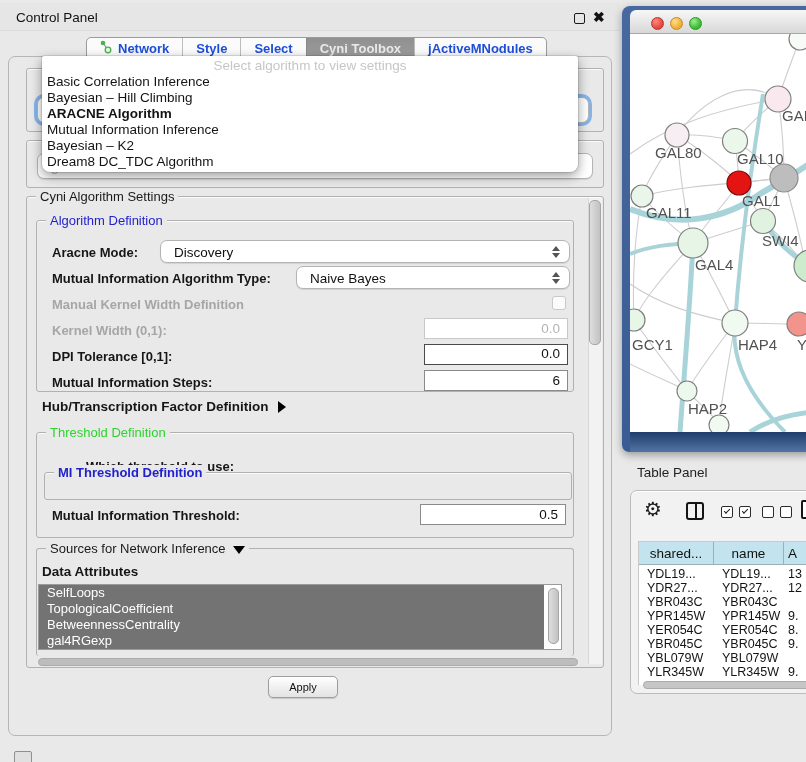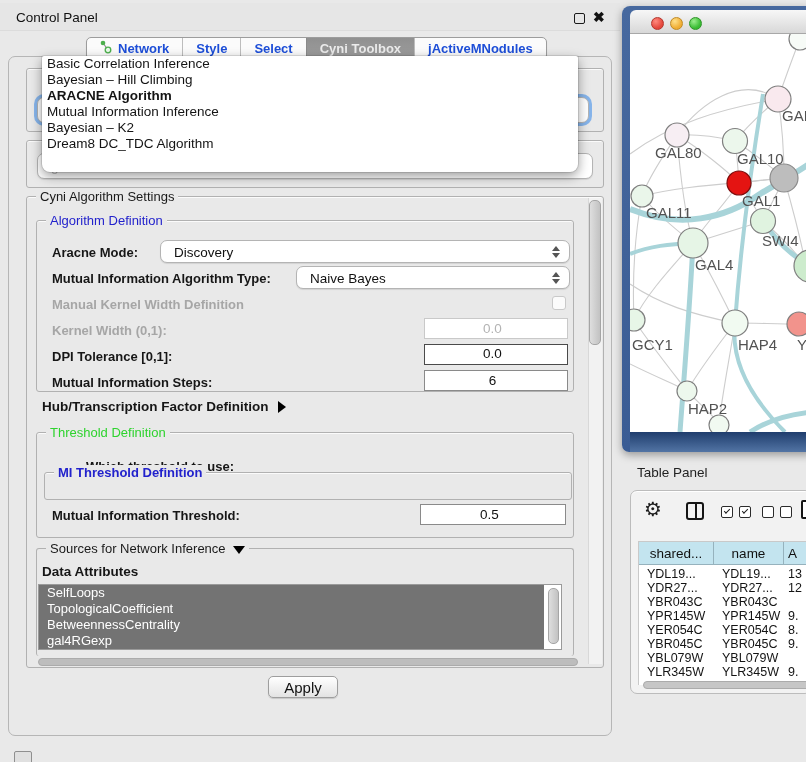--- a/index.html
+++ b/index.html
@@ -29,40 +29,40 @@
 
   .lbl { position:absolute; font-weight:bold; font-size:13px; color:#161616; white-space:nowrap; }
   .lbl.dis { color:#a6a6a6; }
 
   .combo { position:absolute; background:#fff; border:1px solid #b4b4b4; border-radius:7px; box-shadow:0 1px 1px rgba(0,0,0,.1); }
   .combo .ctext { position:absolute; left:13px; top:50%; transform:translateY(-50%); font-size:13.5px; color:#111; white-space:nowrap; }
   .combo .arrows { position:absolute; right:9px; top:50%; transform:translateY(-50%); display:flex; flex-direction:column; gap:2px; }
   .tri-up { width:0; height:0; border-left:4px solid transparent; border-right:4px solid transparent; border-bottom:5px solid #555; }
   .tri-dn { width:0; height:0; border-left:4px solid transparent; border-right:4px solid transparent; border-top:5px solid #555; }
 
-  .tfield { position:absolute; background:#fff; text-align:center; font-size:13.5px; color:#111; padding-right:7px; }
+  .tfield { position:absolute; background:#fff; text-align:right; font-size:13.5px; color:#111; padding-right:7px; }
   .tfield.dis { color:#b3b3b3; }
 
   .chk { position:absolute; width:14px; height:14px; border:1px solid #c9c9c9; border-radius:3px; background:#fbfbfb; }
 
   
   .popup { position:absolute; left:42px; top:56px; width:536px; height:116px; background:#fff; border-radius:2px 2px 8px 8px; box-shadow:0 4px 12px rgba(0,0,0,.4), 0 0 0 1px rgba(0,0,0,.1); z-index:40; }
   .popup .ph { height:16px; line-height:16px; text-align:center; color:#c6c6c6; font-size:13.5px; margin-top:2px; }
   .popup .it { height:16px; line-height:16px; padding-left:5px; font-size:13.5px; color:#141414; white-space:nowrap; }
   .popup .it.bold { font-weight:bold; }
 
   
   .listbox { position:absolute; left:38px; top:584px; width:524px; height:66px; background:#fff; border:1px solid #9a9a9a; overflow:hidden; }
   .listbox .li { height:16px; line-height:16px; padding-left:8px; font-size:13px; color:#fff; width:calc(100% - 17px); }
   .li-sel { background:#737373; }
 
   .vthumb { position:absolute; border-radius:5px; background:linear-gradient(90deg,#dedede,#c2c2c2); border:1px solid #a5a5a5; }
   .hpill { position:absolute; height:8px; border-radius:4px; background:#bdbdbd; border:1px solid #ababab; }
 
-  .btn { position:absolute; background:linear-gradient(#ffffff,#e3e3e3); border:1px solid #9e9e9e; border-radius:5px; font-size:15px; color:#111; text-align:center; box-shadow:0 1px 1px rgba(0,0,0,.15); }
+  .btn { position:absolute; background:linear-gradient(#ffffff,#e3e3e3); border:1px solid #9e9e9e; border-radius:5px; font-size:11px; color:#111; text-align:center; box-shadow:0 1px 1px rgba(0,0,0,.15); }
 
   .hub-arrow { display:inline-block; width:0; height:0; border-top:6px solid transparent; border-bottom:6px solid transparent; border-left:8px solid #000; margin-left:9px; vertical-align:-2px; }
   .src-arrow { display:inline-block; width:0; height:0; border-left:6px solid transparent; border-right:6px solid transparent; border-top:8px solid #000; margin-left:7px; vertical-align:-1px; }
 
   
   .vtrack { position:absolute; background:#f2f2f2; border-left:1px solid #d8d8d8; }
 
   
   .netwin { position:absolute; left:622px; top:6px; width:190px; height:446px; background:linear-gradient(#47699f,#3a5c94); border-radius:8px 0 0 7px; box-shadow:0 3px 9px rgba(0,0,0,.35); overflow:hidden; }
   .wtitle { position:absolute; left:8px; top:4px; width:182px; height:24px; background:linear-gradient(#f7f7f7,#d8d8d8); border-radius:6px 0 0 0; border-bottom:1px solid #a8a8a8; }
@@ -134,20 +134,21 @@
   <div class="grp" style="left:26px; top:68px; width:578px; height:64px;">
     <div class="combo" style="left:10px; top:28px; width:552px; height:26px; box-shadow:0 0 0 3px #86b4ea;"></div>
   </div>
   <div class="grp" style="left:26px; top:140px; width:578px; height:48px;">
     <div class="combo" style="left:10px; top:12px; width:556px; height:26px;">
       <span class="ctext" style="color:#b9b9b9;">galFiltered.sif default node</span>
     </div>
   </div>
 
   <div class="popup">
+    <div class="ph">Select algorithm to view settings</div>
     <div class="it">Basic Correlation Inference</div>
     <div class="it">Bayesian – Hill Climbing</div>
     <div class="it bold">ARACNE Algorithm</div>
     <div class="it">Mutual Information Inference</div>
     <div class="it">Bayesian – K2</div>
     <div class="it">Dream8 DC_TDC Algorithm</div>
   </div>
 
   <div class="grp" style="left:26px; top:196px; width:578px; height:472px;">
     <span class="gtitle">Cyni Algorithm Settings</span>

